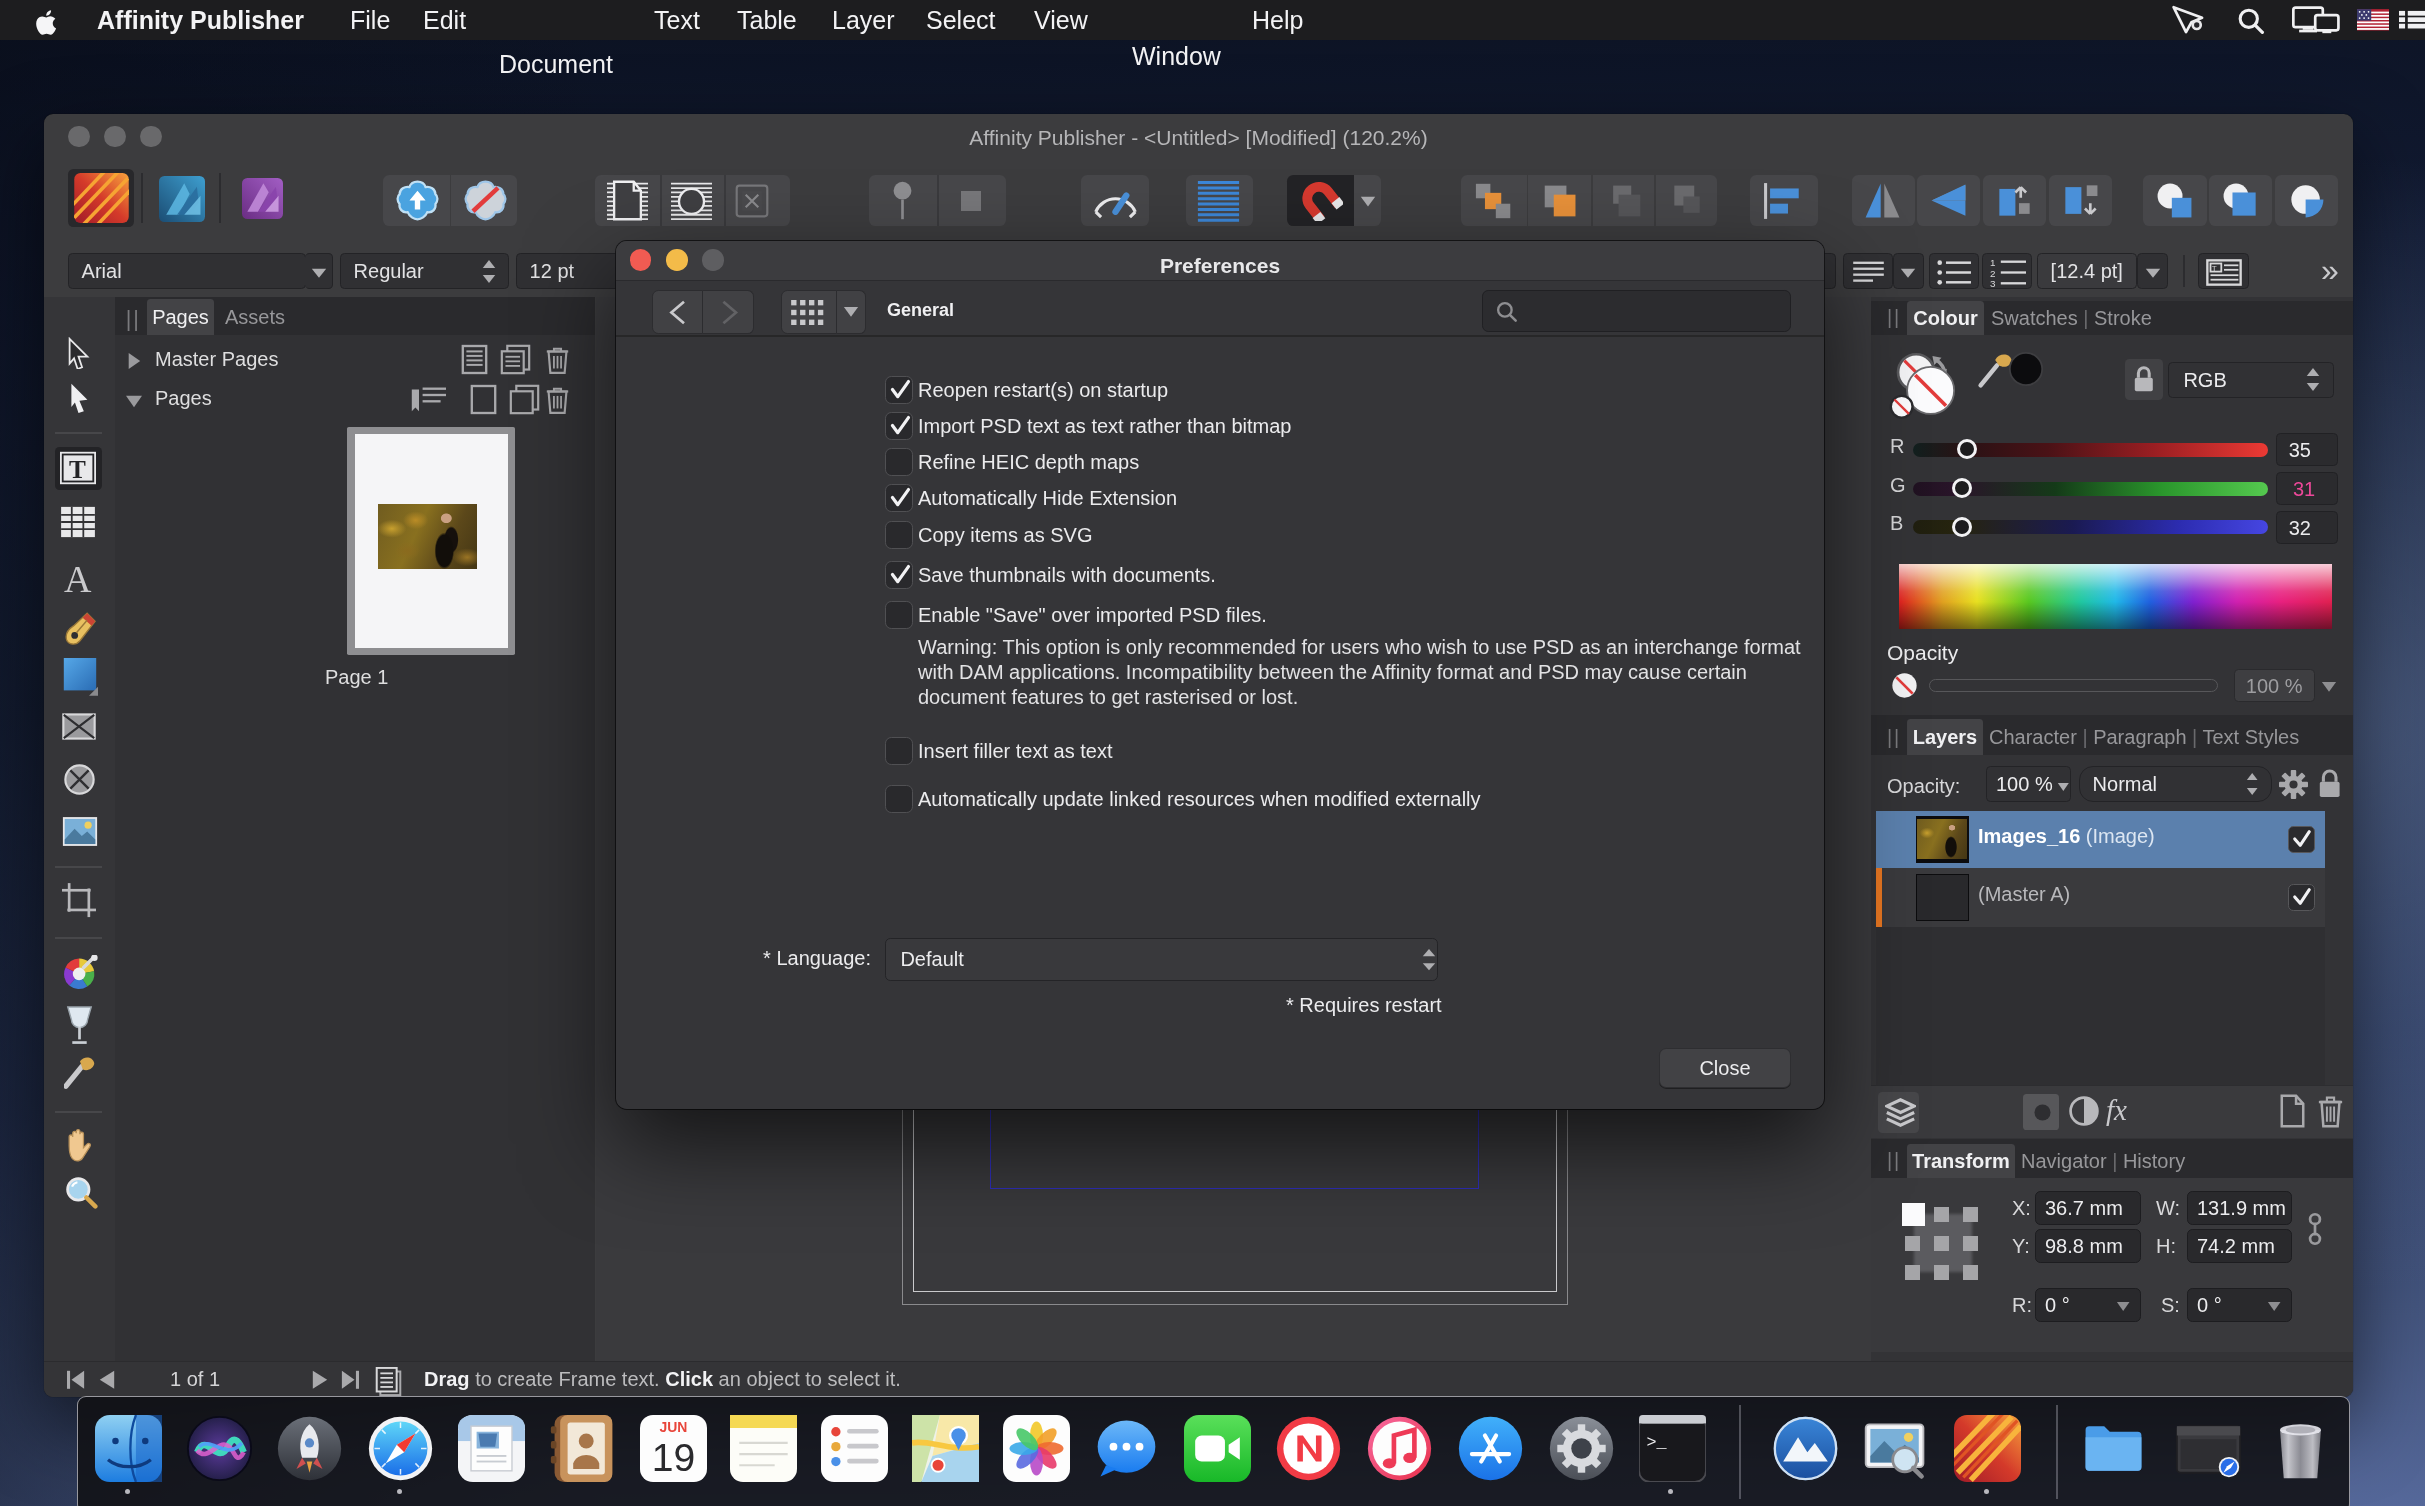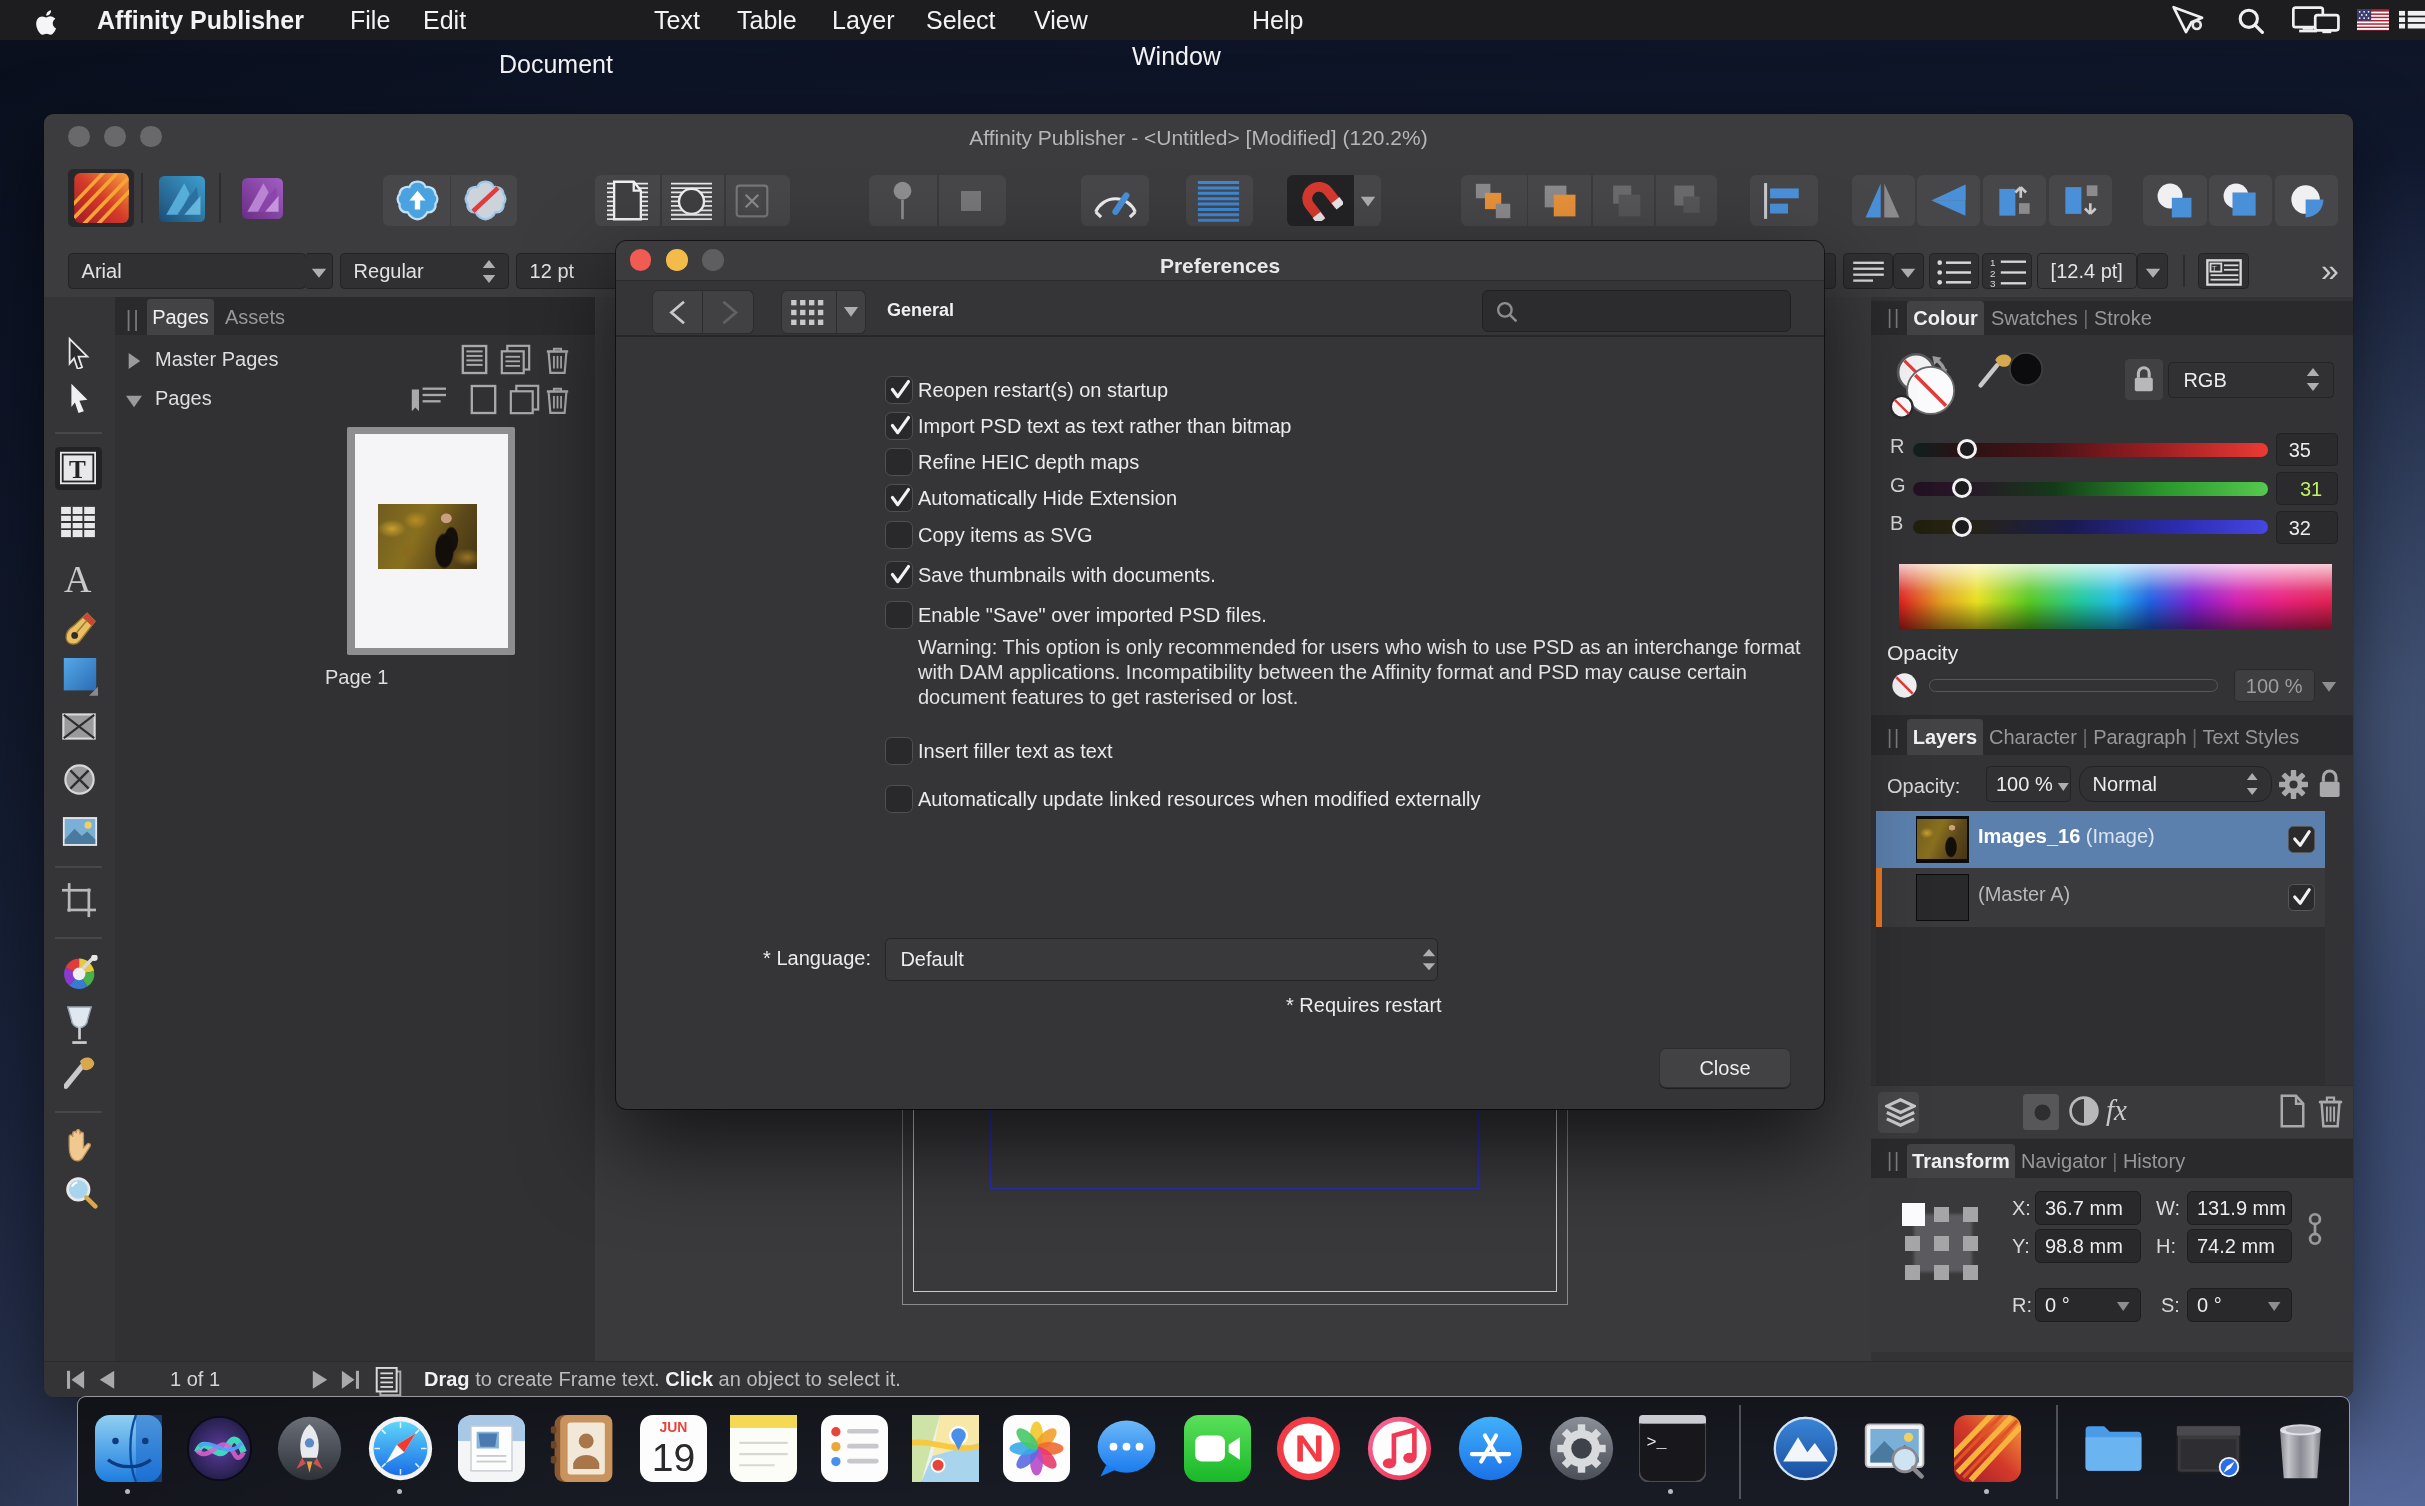--- a/index.html
+++ b/index.html
@@ -641,21 +641,21 @@
         <path d="M9 27 L16 18 L2 18 Z" fill="#aeaeb1"></path>
       </svg>
 
     <div class="a" style="left:19px;top:138px;color:#d4d4d6;font-size:20px;">R</div>
     <div class="a" style="left:42px;top:146px;width:355px;height:13.5px;border-radius:7.2px;background:linear-gradient(90deg,#12201f,#281214 14%,#4a1216 38%,#9a1e22 68%,#ec3a34 100%);"></div>
     <div class="a" style="left:86px;top:142px;width:20px;height:20px;border-radius:50%;background:#1c1c1e;border:3.2px solid #f2f2f4;"></div>
     <div class="a" style="left:405px;top:136px;width:62px;height:33px;background:#2b2b2e;border:0.9px solid #212124;border-radius:4.5px;color:#ececee;font-size:20px;line-height:32px;padding-left:11.7px;">35</div>
     <div class="a" style="left:19px;top:177px;color:#d4d4d6;font-size:20px;">G</div>
     <div class="a" style="left:42px;top:185px;width:355px;height:13.5px;border-radius:7.2px;background:linear-gradient(90deg,#201221,#2a142a 13%,#143a18 40%,#2a962c 70%,#55c94f 100%);"></div>
     <div class="a" style="left:81px;top:181px;width:20px;height:20px;border-radius:50%;background:#1c1c1e;border:3.2px solid #f2f2f4;"></div>
-    <div class="a" style="left:405px;top:175px;width:62px;height:33px;background:#2b2b2e;border:0.9px solid #212124;border-radius:4.5px;color:#bef264;font-size:20px;line-height:32px;padding-left:23px;">31</div>
+    <div class="a" style="left:405px;top:175px;width:62px;height:33px;background:#2b2b2e;border:0.9px solid #212124;border-radius:4.5px;color:#ec4899;font-size:20px;line-height:32px;padding-left:16px;">31</div>
     <div class="a" style="left:19px;top:215px;color:#d4d4d6;font-size:20px;">B</div>
     <div class="a" style="left:42px;top:223px;width:355px;height:13.5px;border-radius:7.2px;background:linear-gradient(90deg,#201f10,#26240e 13%,#1a1a52 45%,#2c2cb0 75%,#4646e2 100%);"></div>
     <div class="a" style="left:81px;top:220px;width:20px;height:20px;border-radius:50%;background:#1c1c1e;border:3.2px solid #f2f2f4;"></div>
     <div class="a" style="left:405px;top:214px;width:62px;height:33px;background:#2b2b2e;border:0.9px solid #212124;border-radius:4.5px;color:#ececee;font-size:20px;line-height:32px;padding-left:11.7px;">32</div>
 
     <div class="a" style="left:28px;top:267px;width:433px;height:65px;background:
       linear-gradient(180deg, rgba(255,255,255,.78) 0%, rgba(255,255,255,.12) 42%, rgba(0,0,0,0) 58%, rgba(0,0,0,.5) 100%),
       linear-gradient(90deg,#e02020,#e0a020 10%,#e8e020 18%,#58c820 30%,#20c8a0 42%,#20b8e8 50%,#2060e0 58%,#8020d0 68%,#d020b0 78%,#e82080 88%,#e02050 100%);"></div>
     <div class="a" style="left:16px;top:344px;color:#ececee;font-size:21px;">Opacity</div>
     <svg class="a" style="left:20px;top:375px" width="27" height="27" viewBox="0 0 30 30">

